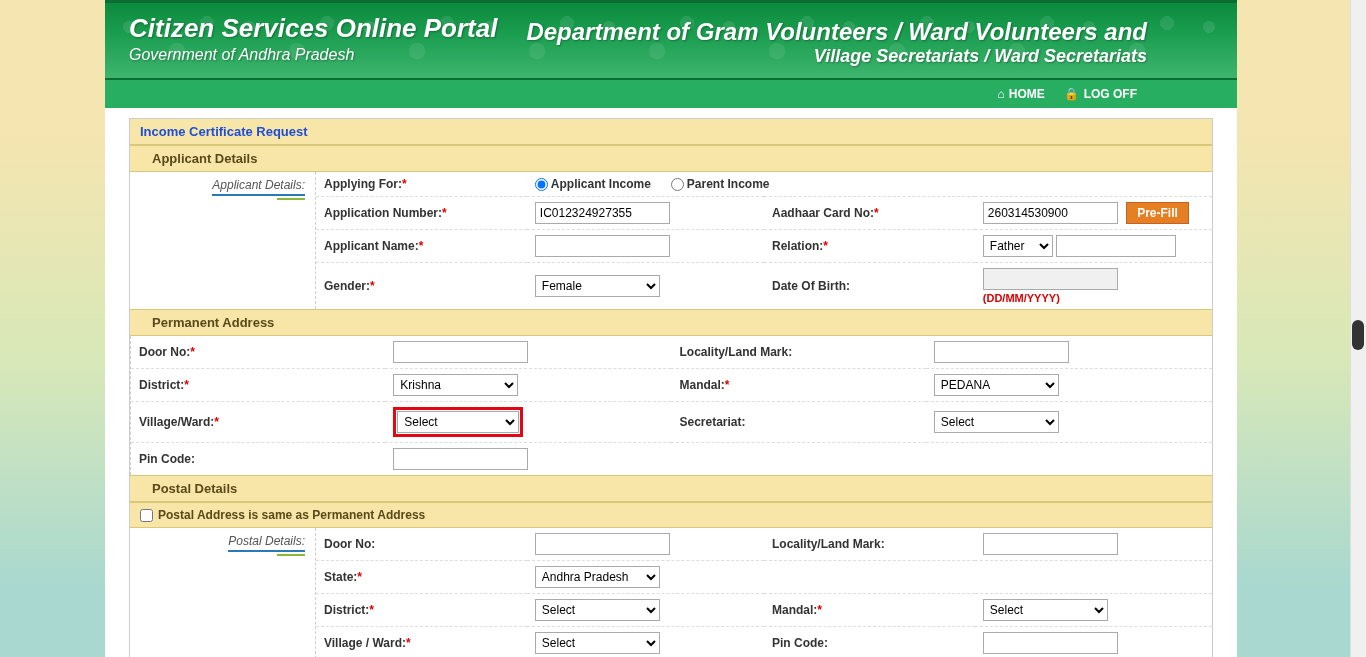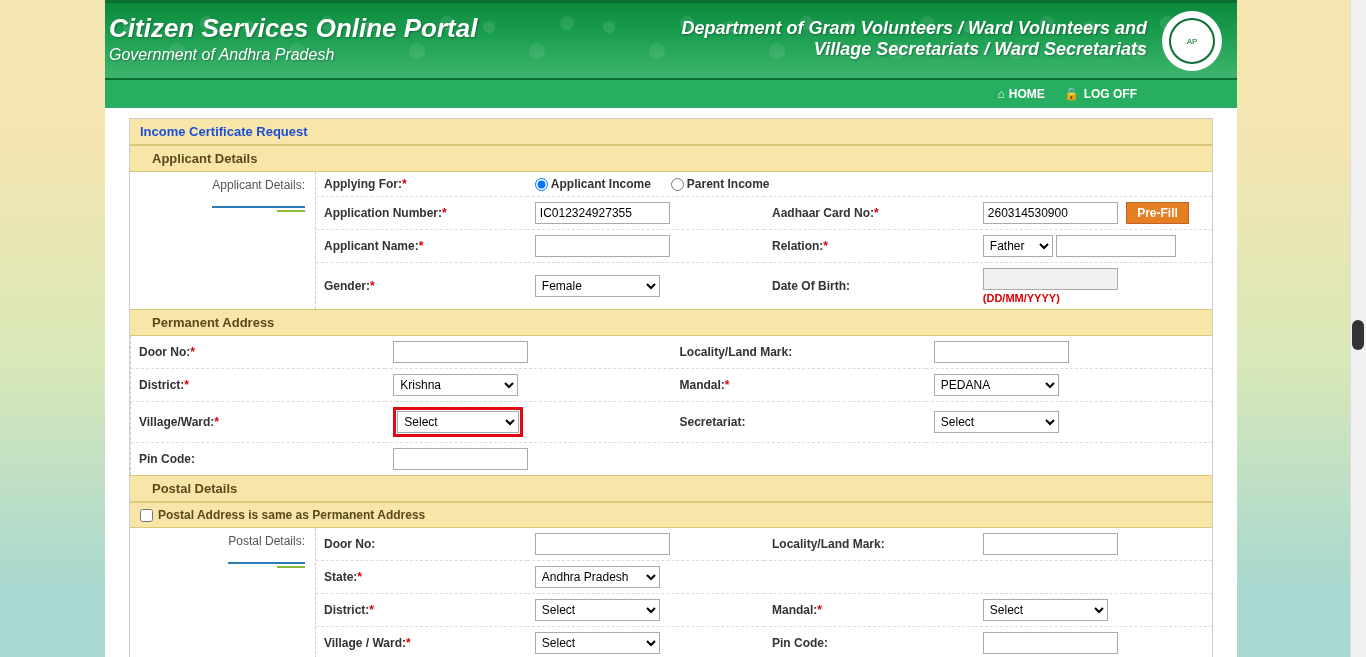--- a/index.html
+++ b/index.html
@@ -23,34 +23,34 @@
   z-index: 1;
 }
 
 .header-banner {
   height: 80px;
   background: linear-gradient(180deg,#0c8a3e 0%, #1a9d4f 40%, #3eb56e 100%);
   border-top: 3px solid #0a6e32;
   border-bottom: 2px solid #0a6e32;
   position: relative;
   color: #fff;
-  padding: 10px 4px;
+  padding: 10px 24px;
   overflow: hidden;
 }
 .header-pattern {
   position: absolute; inset: 0;
   background-image: radial-gradient(circle at 20% 30%, rgba(255,255,255,0.1) 6px, transparent 6px),
                     radial-gradient(circle at 60% 60%, rgba(255,255,255,0.08) 8px, transparent 8px),
                     radial-gradient(circle at 85% 25%, rgba(255,255,255,0.09) 7px, transparent 7px);
   background-size: 120px 80px;
 }
 .header-title { font-size: 26px; font-weight: bold; font-style: italic; text-shadow: 1px 1px 2px rgba(0,0,0,0.3); position: relative; }
 .header-subtitle { font-size: 16px; font-style: italic; margin-top: 2px; text-shadow: 1px 1px 2px rgba(0,0,0,0.3); position: relative; }
 .header-right { position: absolute; right: 90px; top: 15px; text-align: right; font-style: italic; font-weight: bold; text-shadow: 1px 1px 2px rgba(0,0,0,0.3); }
-.header-right-line1 { font-size: 18px; }
+.header-right-line1 { font-size: 24px; }
 .header-right-line2 { font-size: 18px; }
 .emblem { position: absolute; right: 15px; top: 8px; width: 60px; height: 60px; border-radius: 50%; background: #fff; display: flex; align-items: center; justify-content: center; font-size: 10px; color: #0a6e32; text-align: center; }
 .emblem-inner { width: 46px; height: 46px; border: 2px solid #0a6e32; border-radius: 50%; display:flex;align-items:center;justify-content:center; font-size:8px;}
 
 .navbar {
   background: #27ae60;
   height: 28px;
   display: flex;
   justify-content: flex-end;
   align-items: center;
@@ -100,22 +100,23 @@
   flex-shrink: 0;
   padding: 6px 10px 6px 0;
   text-align: right;
   font-size: 12px;
   color: #555;
   position: relative;
 }
 .left-label-text {
   display: inline-block;
   border-bottom: 2px solid #2a7ab8;
-  padding-bottom: 14px;
+  padding-bottom: 2px;
   position: relative;
+  font-style: italic;
 }
 .left-label-text::after {
   content: '';
   position: absolute;
   right: 0;
   bottom: -6px;
   width: 28px;
   height: 2px;
   background: #8ab83a;
 }
@@ -155,23 +156,20 @@
   <div class="main-container">
 
     <div class="header-banner">
       <div class="header-pattern"></div>
       <div class="header-title">Citizen Services Online Portal</div>
       <div class="header-subtitle">Government of Andhra Pradesh</div>
       <div class="header-right">
         <div class="header-right-line1">Department of Gram Volunteers / Ward Volunteers and</div>
         <div class="header-right-line2">Village Secretariats / Ward Secretariats</div>
       </div>
-      <div class="emblem">
-          <div class="emblem-inner">AP</div>
-        </div>
     </div>
 
     <div class="navbar">
       <div class="nav-item">
         <span>⌂</span>
         <span>HOME</span>
       </div>
       <div class="nav-item">
         <span>🔒</span>
         <span>LOG OFF</span>

